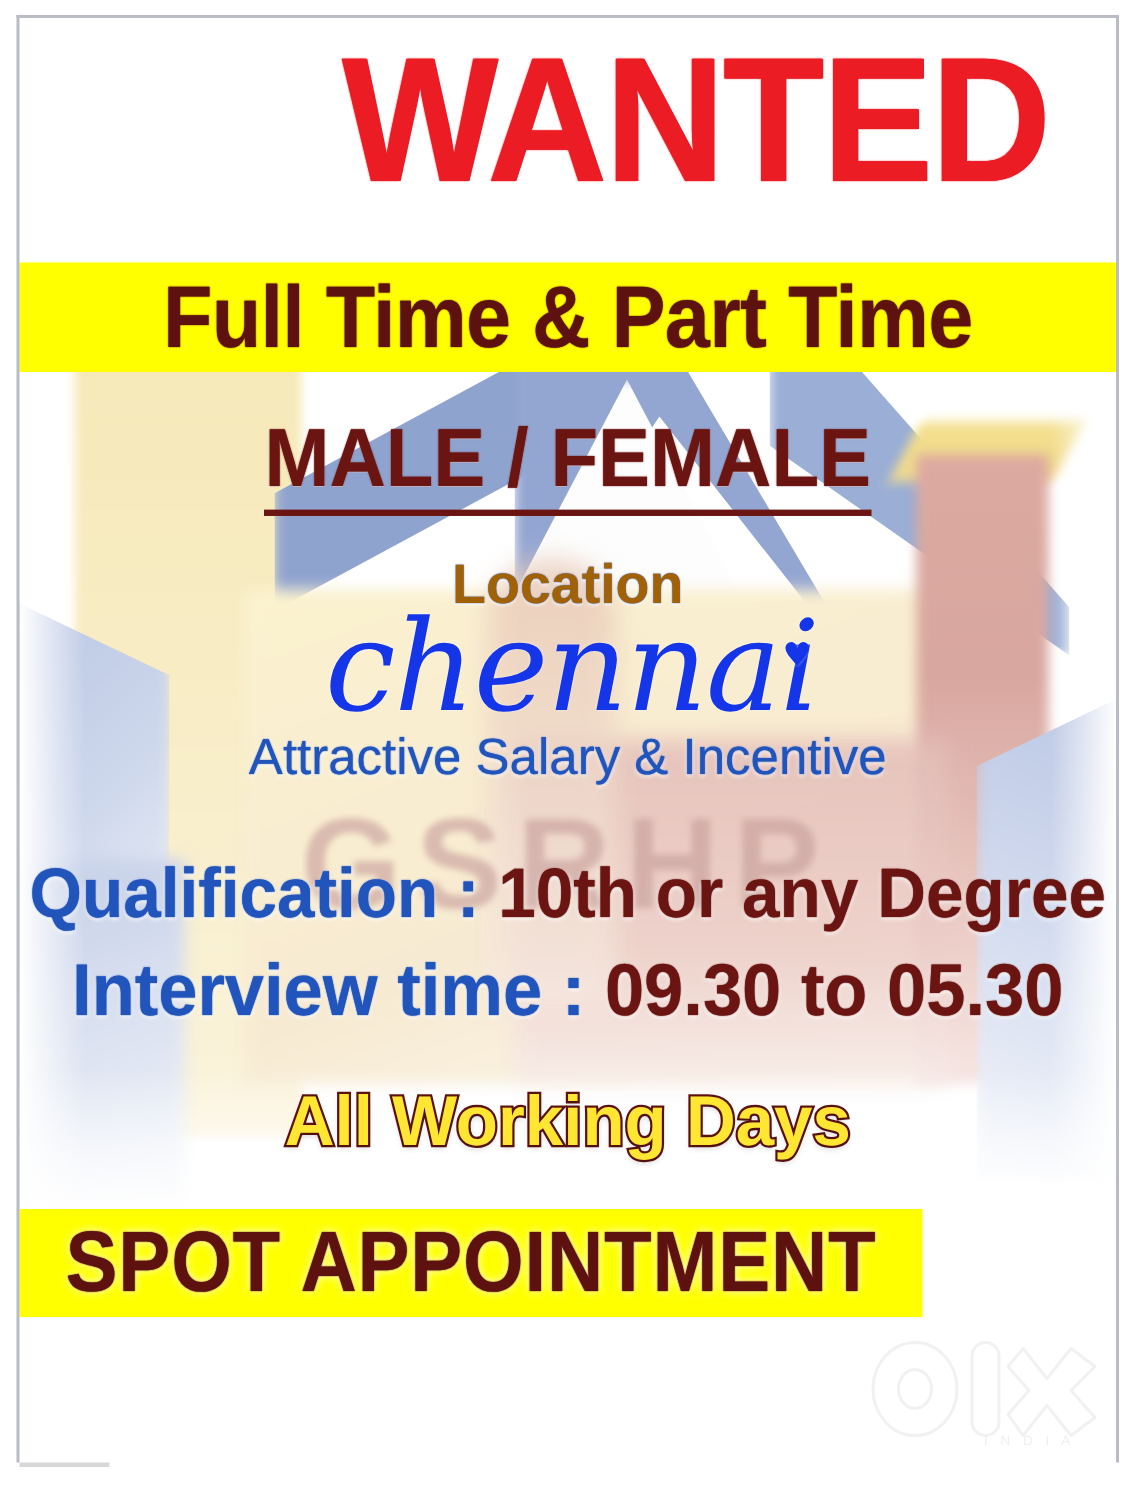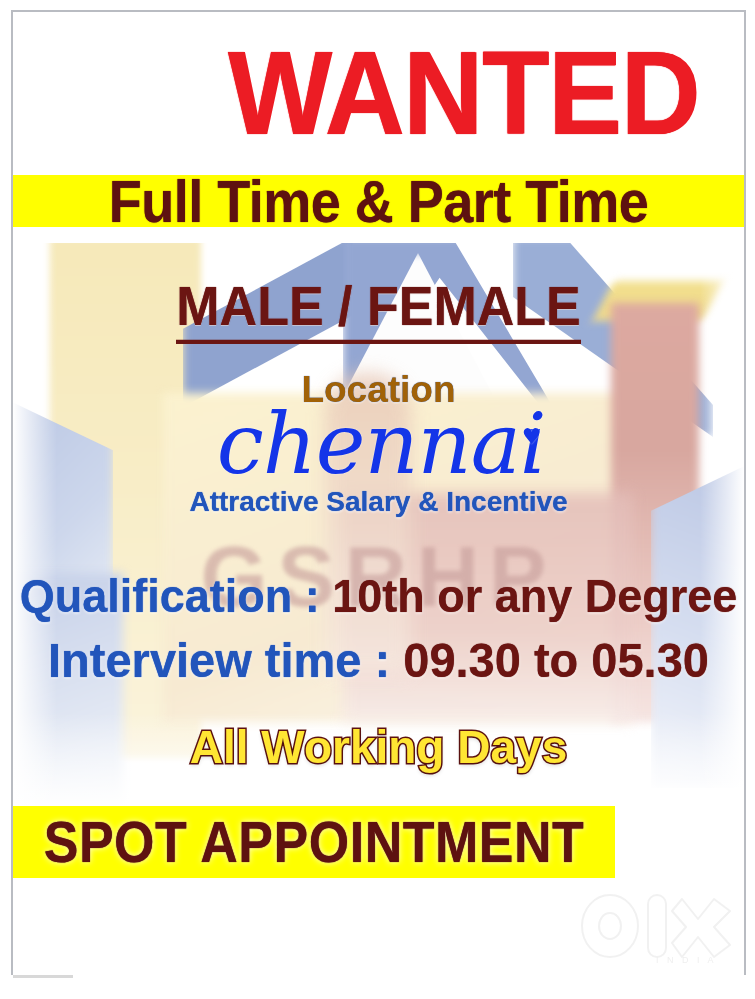--- a/index.html
+++ b/index.html
@@ -124,38 +124,38 @@
 
   
   #header{
     position:absolute;left:13px;top:12px;width:731px;height:160px;
     background:#ffffff;
   }
   #logo{
     position:absolute;left:18px;top:12px;width:148px;height:140px;
   }
   #wanted{
-    position:absolute;left:185px;top:12px;width:530px;height:118px;
-    display:flex;align-items:flex-end;justify-content:center;
+    position:absolute;left:185px;top:22px;width:530px;height:118px;
+    display:flex;align-items:flex-start;justify-content:center;
   }
   #wanted span{
     font-family:"Liberation Sans", sans-serif;
     font-weight:700;font-size:104px;line-height:.92;
     color:#ec1c24;letter-spacing:-1px;
     transform:scaleX(1.06) scaleY(1.14);
     transform-origin:center center;
     text-shadow:0 0 1px #ec1c24, 1px 0 0 #ec1c24;
   }
 
   
   .yellow-band{
     position:absolute;background:#ffff00;
     display:flex;align-items:center;justify-content:center;
   }
-  #band-top{left:13px;top:175px;width:731px;height:52px;}
+  #band-top{left:13px;top:175px;width:731px;height:73px;}
   #band-top span{
     font-weight:700;font-size:54px;color:#5e1210;letter-spacing:-.5px;
     transform:scaleY(1.08);
     text-shadow:0 0 1px #5e1210;
   }
   #band-bottom{left:13px;top:806px;width:602px;height:72px;}
   #band-bottom span{
     font-weight:700;font-size:52px;color:#5e1210;letter-spacing:.5px;
     transform:scaleY(1.1);
     text-shadow:0 0 1px #5e1210, 0 0 6px rgba(255,255,255,.9);
@@ -183,21 +183,21 @@
     font-family:"DejaVu Serif", serif;
     font-style:italic;font-weight:400;font-size:84px;color:#1435e8;
     letter-spacing:-1px;
     text-shadow:0 0 2px rgba(255,255,255,.6);
   }
   #l-city .heart{
     font-family:"DejaVu Sans", sans-serif;font-style:normal;
     font-size:22px;vertical-align:super;margin-left:-24px;color:#1435e8;
   }
   #l-salary{
-    top:486px;font-weight:700;font-size:28px;color:#2255bb;
+    top:486px;font-weight:400;font-size:34px;color:#2255bb;
     text-shadow:0 0 1px #2255bb, 0 1px 3px rgba(255,255,255,.9);
   }
   #l-qual{
     top:570px;font-weight:700;font-size:45px;
     transform:scaleY(1.04);
   }
   #l-time{
     top:632px;font-weight:700;font-size:47px;
     transform:scaleY(1.04);
   }

